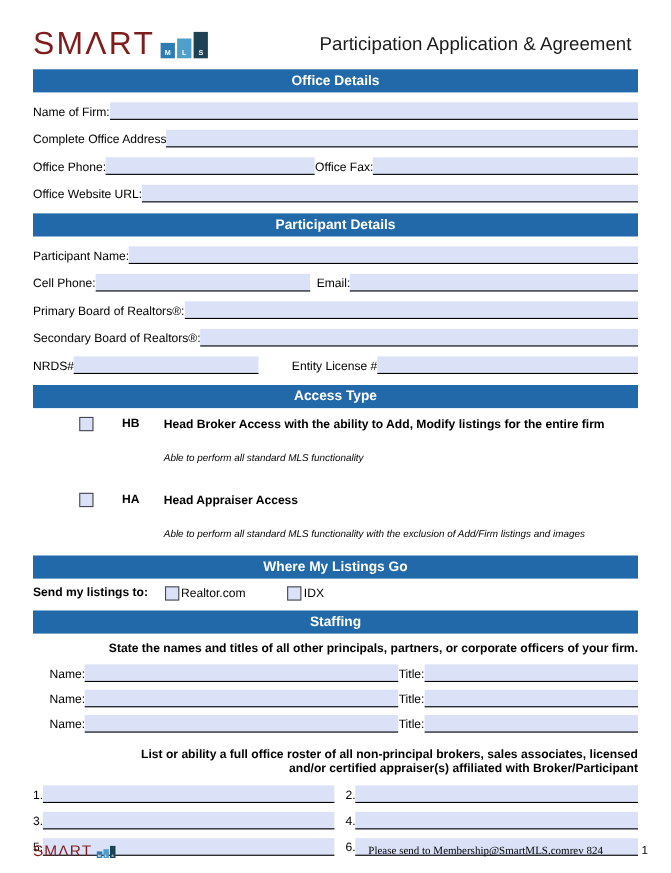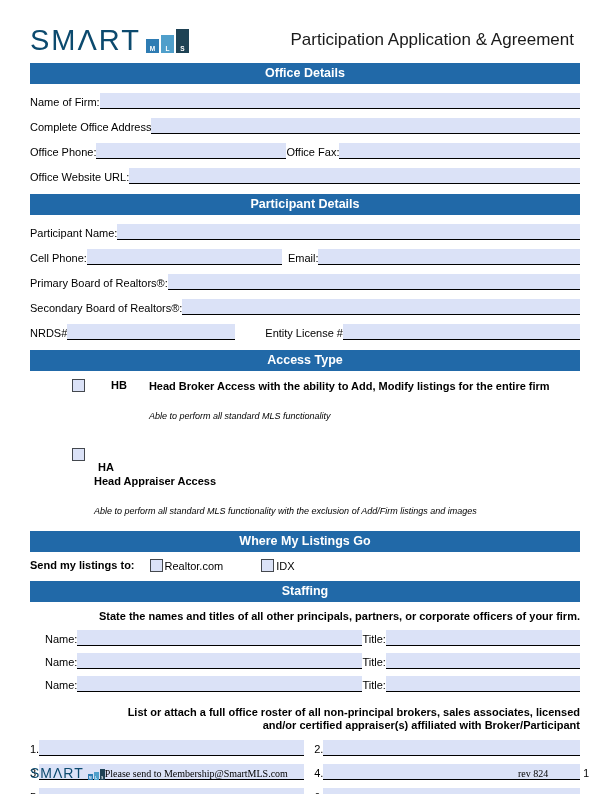--- a/index.html
+++ b/index.html
@@ -6,21 +6,21 @@
   html,body { background:#888; }
   .page {
     width:610px; height:794px; background:#fff; margin:0 auto;
     font-family:"Liberation Sans", sans-serif; color:#000;
     position:relative; overflow:hidden;
   }
   
   .header { display:flex; align-items:center; justify-content:space-between;
     padding:27px 36px 0 30px; }
   .logo { display:flex; align-items:flex-end; }
-  .logo-word { font-size:29px; line-height:26px; letter-spacing:2px; color:#0c4a6e; font-weight:normal; }
+  .logo-word { font-size:29px; line-height:26px; letter-spacing:2px; color:#7f1d1d; font-weight:normal; }
   .logo-boxes { display:flex; align-items:flex-end; margin-left:3px; }
   .lb { width:13px; display:flex; align-items:flex-end; justify-content:center;
         color:#fff; font-size:6.5px; font-weight:bold; padding-bottom:1px; margin-left:2px; }
   .lb-m { height:14px; background:#2e7cb3; }
   .lb-l { height:18px; background:#4f9fcb; }
   .lb-s { height:24px; background:#1e4254; }
   .doc-title { font-size:17px; color:#1a1a1a; }
   
   .bar { margin:0 30px; background:#2169a8; color:#fff; font-weight:bold;
          font-size:12.5px; text-align:center; padding:3px 0 4px; }
@@ -35,21 +35,21 @@
   .w195 { width:195px; }
   .w168 { width:168px; }
   .w285 { width:285px; }
   .w265 { width:265px; }
   .w85  { width:85px; }
   .ml6  { margin-left:6px; }
   .ml10 { margin-left:10px; }
   .ml30 { margin-left:30px; }
   
   .access-row { display:flex; align-items:flex-start; margin:8px 30px 0; padding-left:42px; }
-  .access-row.second { margin-top:26px;flex-direction:column; }
+  .access-row.second { margin-top:26px; }
   .cb { width:13px; height:13px; background:#dbe2f7; border:1.5px solid #44484e; flex:none; }
   .cb-code { font-size:11px; font-weight:bold; line-height:13px; margin-left:1px;padding-left:25px; }
   .access-text { margin-left:22px; }
   .access-title { font-size:11px; font-weight:bold; line-height:14px; }
   .access-sub { font-size:9px; font-style:italic; line-height:12px; margin-top:17px; }
   
   .listings-row { display:flex; align-items:center; margin:7px 30px 0; }
   .listings-row .cb { margin-left:15px; }
   .cb-opt { font-size:11px; font-weight:bold; margin-left:2px; }
   .cb2 { margin-left:38px !important; }
@@ -64,21 +64,21 @@
   .sig-label { font-size:11.5px; font-weight:bold; line-height:13px; }
   .broker-note { margin:1px 0 0 30px; font-size:7.5px; font-style:italic; }
   
   .footer { position:absolute; left:30px; right:21px; bottom:14px;
             display:flex; align-items:center; }
   .footer .logo-word { font-size:14px; line-height:13px; letter-spacing:1px; }
   .footer .lb { width:5px; font-size:3px; margin-left:1px; padding-bottom:0; }
   .footer .lb-m { height:6px; }
   .footer .lb-l { height:8px; }
   .footer .lb-s { height:11px; }
-  .footer-note { flex:1; text-align:left; font-family:"Liberation Serif", serif;
+  .footer-note { flex:1; text-align:right; font-family:"Liberation Serif", serif;
                  font-size:10px; }
   .footer-rev { font-family:"Liberation Serif", serif; font-size:10px; margin-right:35px; }
   .footer-page { font-size:10.5px; align-self:flex-start; }
 </style>
 </head>
 <body>
 
 <div class="page">
 
   <div class="header">
@@ -188,21 +188,21 @@
     <span class="fld g"></span>
   </div>
   <div class="staff-row">
     <span class="lbl">Name:</span>
     <span class="fld w285"></span>
     <span class="lbl">Title:</span>
     <span class="fld g"></span>
   </div>
 
   <div class="instr instr2">
-    <div>List or attach a full office roster of all non-principal brokers, sales associates, licensed</div>
+    <div>List or ability a full office roster of all non-principal brokers, sales associates, licensed</div>
     <div>and/or certified appraiser(s) affiliated with Broker/Participant</div>
   </div>
 
   <div class="roster-row">
     <span class="lbl">1.</span>
     <span class="fld w265"></span>
     <span class="lbl ml10">2.</span>
     <span class="fld g"></span>
   </div>
   <div class="roster-row">

